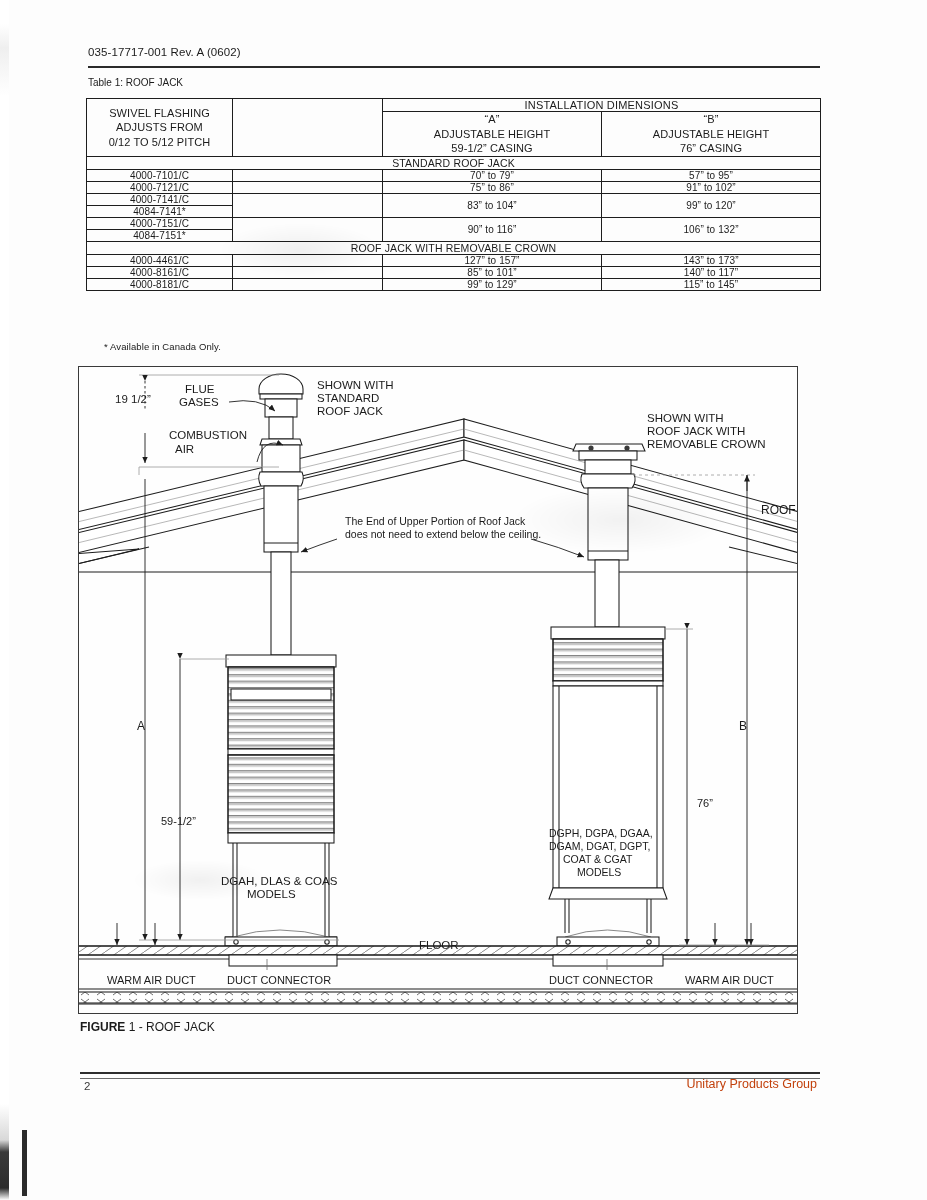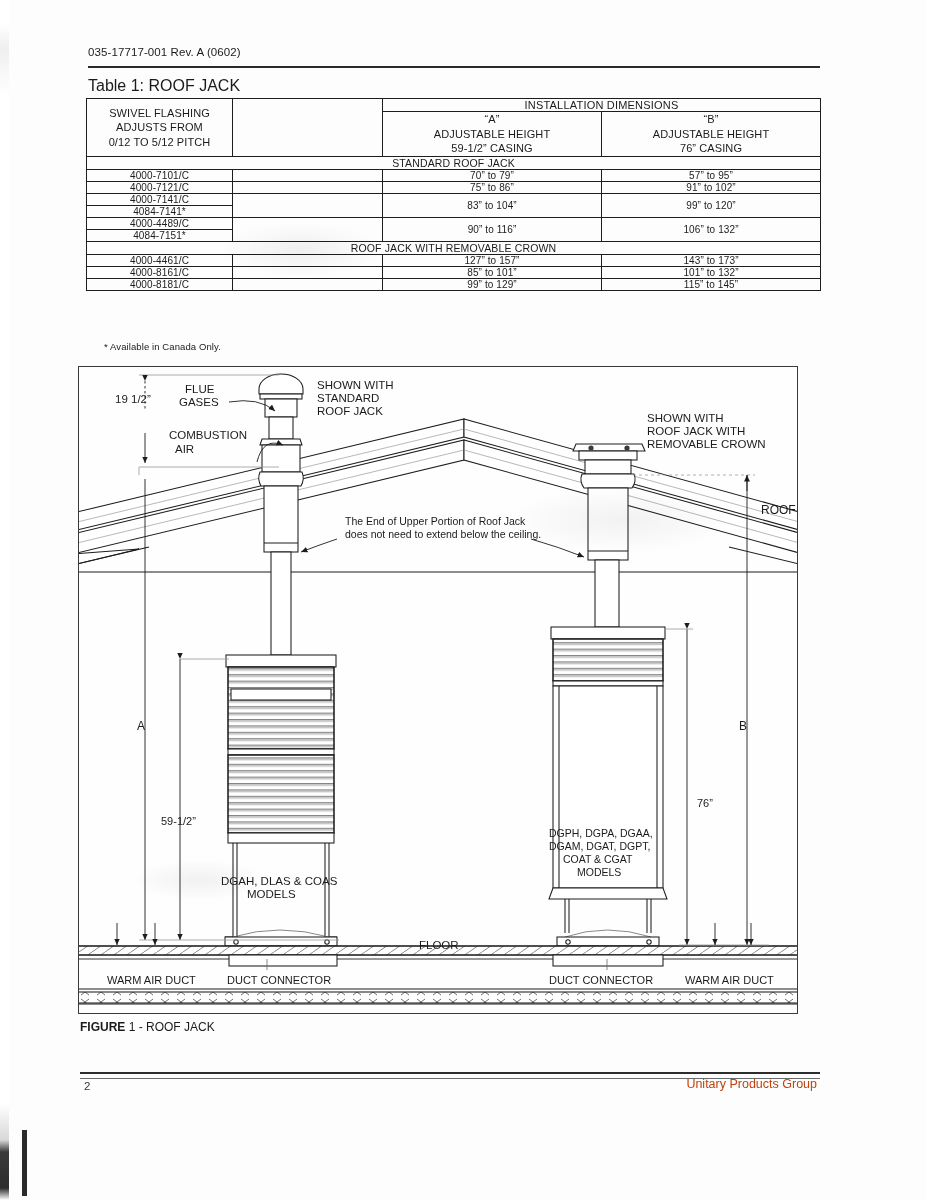--- a/index.html
+++ b/index.html
@@ -11,21 +11,21 @@
 
   
   .scanedge{position:absolute;left:0;top:0;width:9px;height:1200px;
             background:linear-gradient(to bottom,#ffffff 0%,#ffffff 2%,#efefef 4%,#ffffff 8%,#ffffff 92%,#d8d8d8 95%,#3a3a3a 96%,#2c2c2c 99%,#ffffff 100%);}
   .scanedge2{position:absolute;left:22px;top:1130px;width:5px;height:66px;background:#2b2b2b;}
 
   
   .doc-id{position:absolute;left:88px;top:46px;font-size:11.5px;letter-spacing:.1px;}
   .rule-top{position:absolute;left:88px;top:66px;width:732px;height:0;
             border-top:2.2px solid #2a2a2a;}
-  .table-caption{position:absolute;left:88px;top:77px;font-size:16px;}
+  .table-caption{position:absolute;left:88px;top:77px;font-size:10px;}
 
   
   .tbl{position:absolute;left:86px;top:98px;width:734px;
        border-collapse:collapse;font-size:10px;table-layout:fixed;}
   .tbl td,.tbl th{border:1px solid #1d1d1d;padding:0;margin:0;
                   text-align:center;vertical-align:middle;font-weight:normal;}
   .hdr-left{font-weight:bold;font-size:11px;line-height:1.32;padding:5px 2px;letter-spacing:.1px;}
   .hdr-span{font-weight:bold;font-size:11px;letter-spacing:.2px;padding:3px 0;}
   .hdr-sub{font-weight:bold;font-size:11px;line-height:1.32;padding:4px 2px;letter-spacing:.1px;}
   .sect{font-weight:bold;font-size:10.5px;letter-spacing:.15px;padding:2px 0;}
@@ -119,21 +119,21 @@
         <td class="md">4000-7141/C</td>
         <td class="blank" rowspan="2"></td>
         <td class="dim" rowspan="2">83” to 104”</td>
         <td class="dim" rowspan="2">99” to 120”</td>
       </tr>
       <tr>
         <td class="md">4084-7141*</td>
       </tr>
 
       <tr>
-        <td class="md">4000-4489/C</td>
+        <td class="md">4000-7151/C</td>
         <td class="blank" rowspan="2"></td>
         <td class="dim" rowspan="2">90” to 116”</td>
         <td class="dim" rowspan="2">106” to 132”</td>
       </tr>
       <tr>
         <td class="md">4084-7151*</td>
       </tr>
 
       <tr>
         <td class="sect" colspan="4">ROOF JACK WITH REMOVABLE CROWN</td>
@@ -142,21 +142,21 @@
       <tr>
         <td class="md">4000-4461/C</td>
         <td class="blank"></td>
         <td class="dim">127” to 157”</td>
         <td class="dim">143” to 173”</td>
       </tr>
       <tr>
         <td class="md">4000-8161/C</td>
         <td class="blank"></td>
         <td class="dim">85” to 101”</td>
-        <td class="dim">101” to 132”</td>
+        <td class="dim">140” to 117”</td>
       </tr>
       <tr>
         <td class="md">4000-8181/C</td>
         <td class="blank"></td>
         <td class="dim">99” to 129”</td>
         <td class="dim">115” to 145”</td>
       </tr>
     </tbody>
   </table>
 

